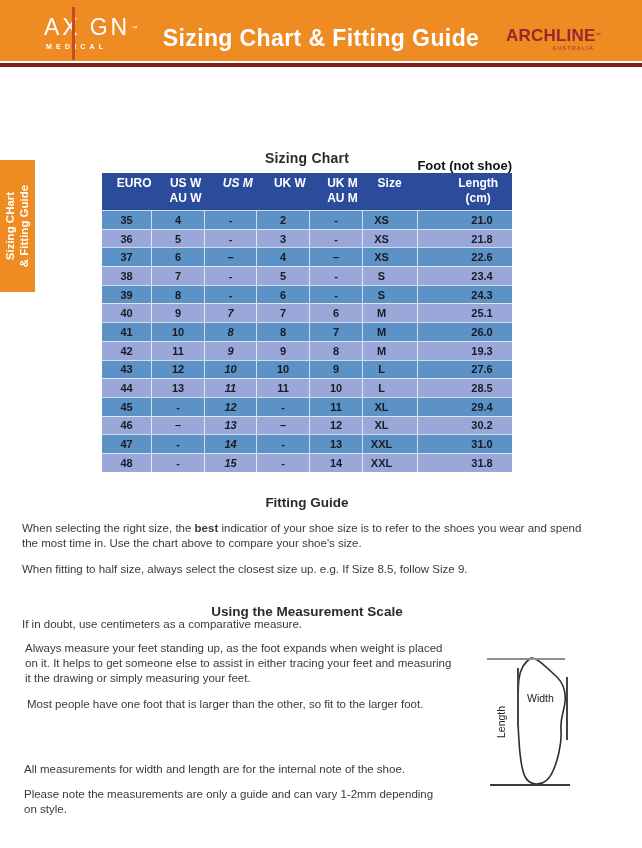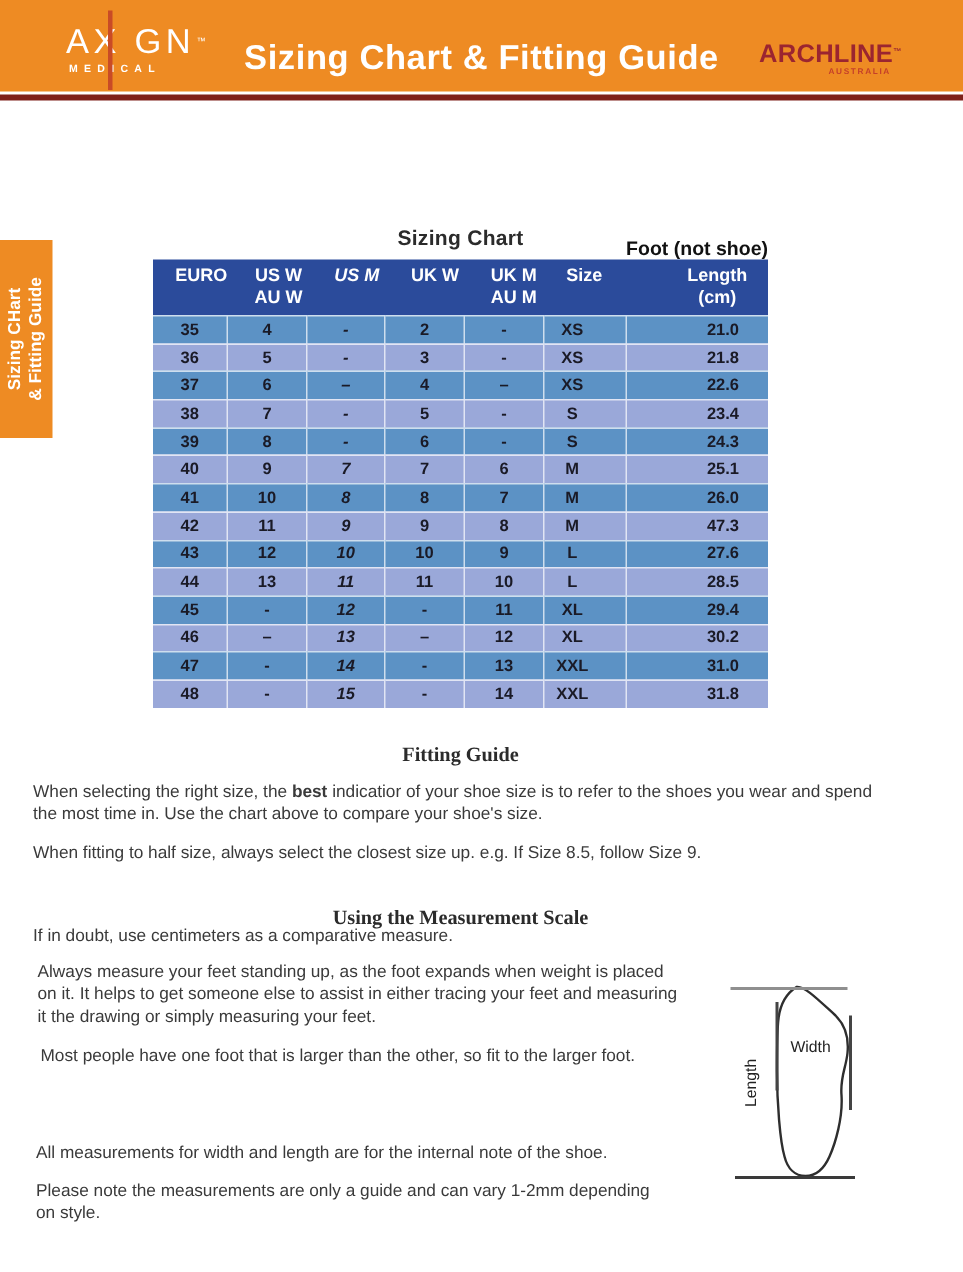--- a/index.html
+++ b/index.html
@@ -59,21 +59,21 @@
   .trow.even{background:var(--row-periwinkle);}
   .tcell{display:flex;align-items:center;justify-content:center;font-size:11px;font-weight:bold;
     color:var(--table-text);border-right:1px solid rgba(255,255,255,.7);border-top:1px solid rgba(255,255,255,.7);}
   .c0{width:50px;} .c1{width:53px;} .c2{width:52px;font-style:italic;} .c3{width:53px;} .c4{width:53px;}
   .c5{width:55px;padding-right:17px;} .c6{width:94px;padding-left:34px;}
   .hcell.c6{padding-right:12px;padding-left:22px;}
   .tcell.c6,.hcell.c6{border-right:none;}
 
   
   .sec-heading{position:absolute;left:0;width:614px;text-align:center;
-    font-size:13.5px;font-weight:bold;color:var(--heading-text);font-family:Liberation Serif, serif;}
+    font-size:13.5px;font-weight:bold;color:var(--heading-text);}
   .para{position:absolute;font-size:11.5px;color:var(--body-text);line-height:15px;white-space:pre-line;}
 
   
   .diagram{position:absolute;left:487px;top:650px;width:100px;height:145px;}
   .d-line{position:absolute;background:#444;}
   .d-top{left:0;top:8px;width:78px;height:2px;background:#8F8F8F;}
   .d-bottom{left:3px;top:134px;width:80px;height:2px;background:#3A3A3A;}
   .d-left{left:30px;top:18px;width:1.5px;height:59px;}
   .d-right{left:79px;top:27px;width:1.5px;height:63px;}
   .width-label{position:absolute;left:40px;top:42px;font-size:10.5px;color:#222;}
@@ -203,21 +203,21 @@
           <div class="tcell c5">M</div>
           <div class="tcell c6">26.0</div>
         </div>
         <div class="trow even">
           <div class="tcell c0">42</div>
           <div class="tcell c1">11</div>
           <div class="tcell c2">9</div>
           <div class="tcell c3">9</div>
           <div class="tcell c4">8</div>
           <div class="tcell c5">M</div>
-          <div class="tcell c6">47.3</div>
+          <div class="tcell c6">19.3</div>
         </div>
         <div class="trow odd">
           <div class="tcell c0">43</div>
           <div class="tcell c1">12</div>
           <div class="tcell c2">10</div>
           <div class="tcell c3">10</div>
           <div class="tcell c4">9</div>
           <div class="tcell c5">L</div>
           <div class="tcell c6">27.6</div>
         </div>

